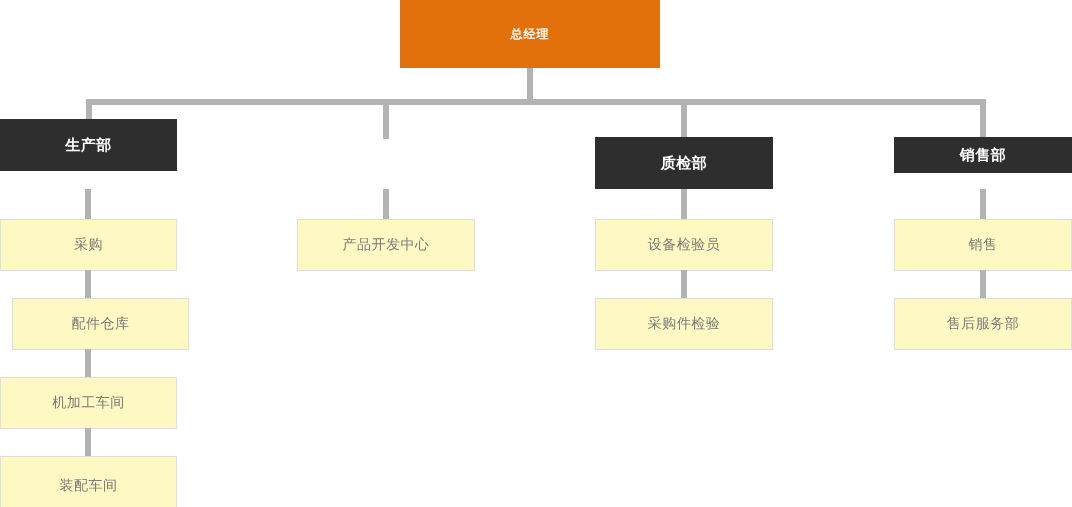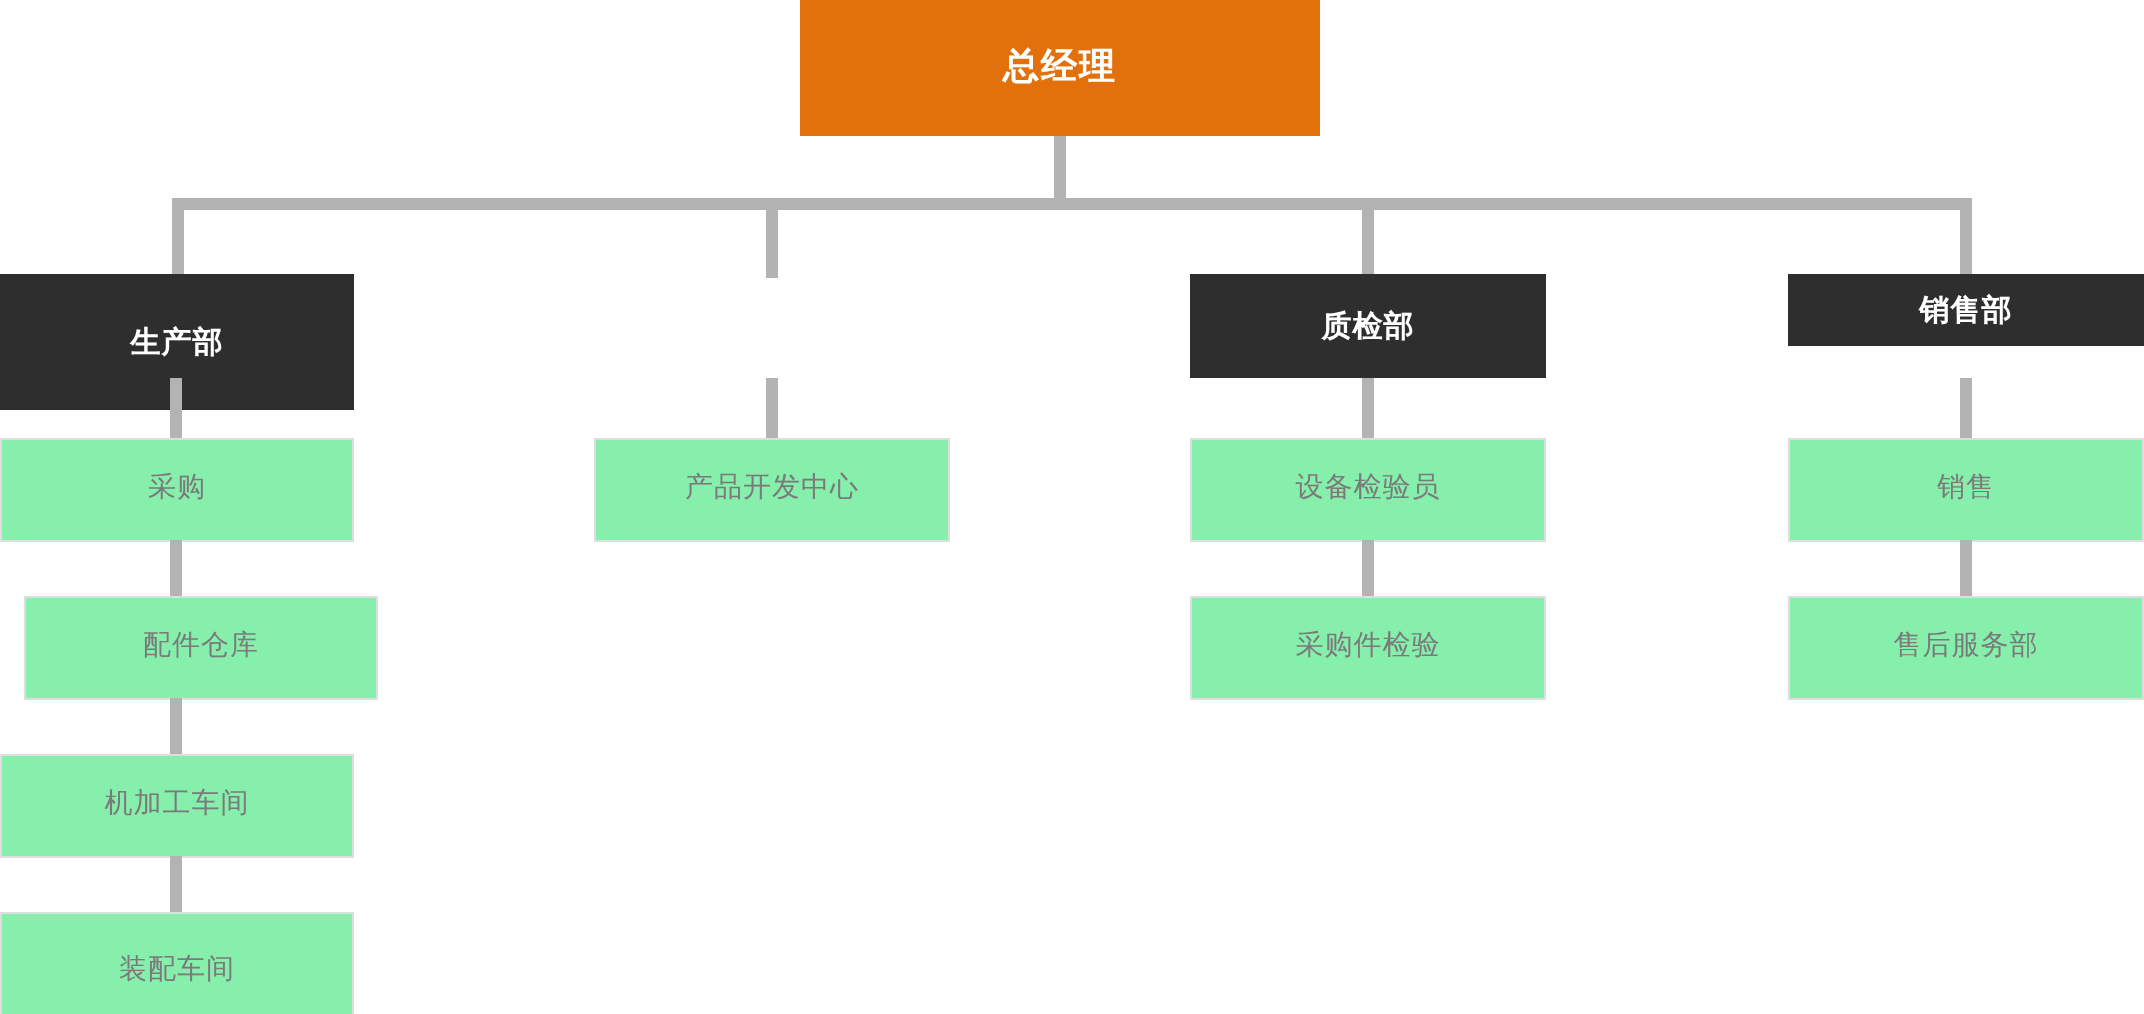--- a/index.html
+++ b/index.html
@@ -22,33 +22,33 @@
     box-sizing:border-box;
     display:flex;
     align-items:center;
     justify-content:center;
     text-align:center;
     line-height:1.25;
   }
   .node-root{
     background:#e2710b;
     color:#ffffff;
-    font-size:18px;
+    font-size:12px;
     font-weight:bold;
     letter-spacing:1px;
   }
   .node-dept{
     background:#2e2e2e;
     color:#ffffff;
     font-size:15px;
     font-weight:bold;
     letter-spacing:.5px;
   }
   .node-leaf{
-    background:#86efac;
+    background:#fef9c3;
     color:#7a7a7a;
     font-size:14px;
     border:1px solid #dedede;
     letter-spacing:.5px;
   }
 </style>
 </head>
 <body>
 
 <div id="chart">
@@ -58,21 +58,21 @@
   </div>
 
   <div class="line vline" style="left:527px;top:68px;width:6px;height:37px;"></div>
   <div class="line hline" style="left:86px;top:99px;width:900px;height:6px;"></div>
 
   <div class="line vline" style="left:86px;top:99px;width:6px;height:40px;"></div>
   <div class="line vline" style="left:383px;top:99px;width:6px;height:40px;"></div>
   <div class="line vline" style="left:681px;top:99px;width:6px;height:40px;"></div>
   <div class="line vline" style="left:980px;top:99px;width:6px;height:40px;"></div>
 
-  <div class="node node-dept" style="left:0px;top:137px;width:177px;height:68px;text-align:right;">
+  <div class="node node-dept" style="left:0px;top:119px;width:177px;height:52px;text-align:right;">
     <span>生产部</span>
   </div>
   <div class="line vline" style="left:85px;top:189px;width:6px;height:31px;"></div>
   <div class="node node-leaf" style="left:0px;top:219px;width:177px;height:52px;">
     <span>采购</span>
   </div>
   <div class="line vline" style="left:85px;top:270px;width:6px;height:29px;"></div>
   <div class="node node-leaf" style="left:12px;top:298px;width:177px;height:52px;text-align:right;">
     <span>配件仓库</span>
   </div>

